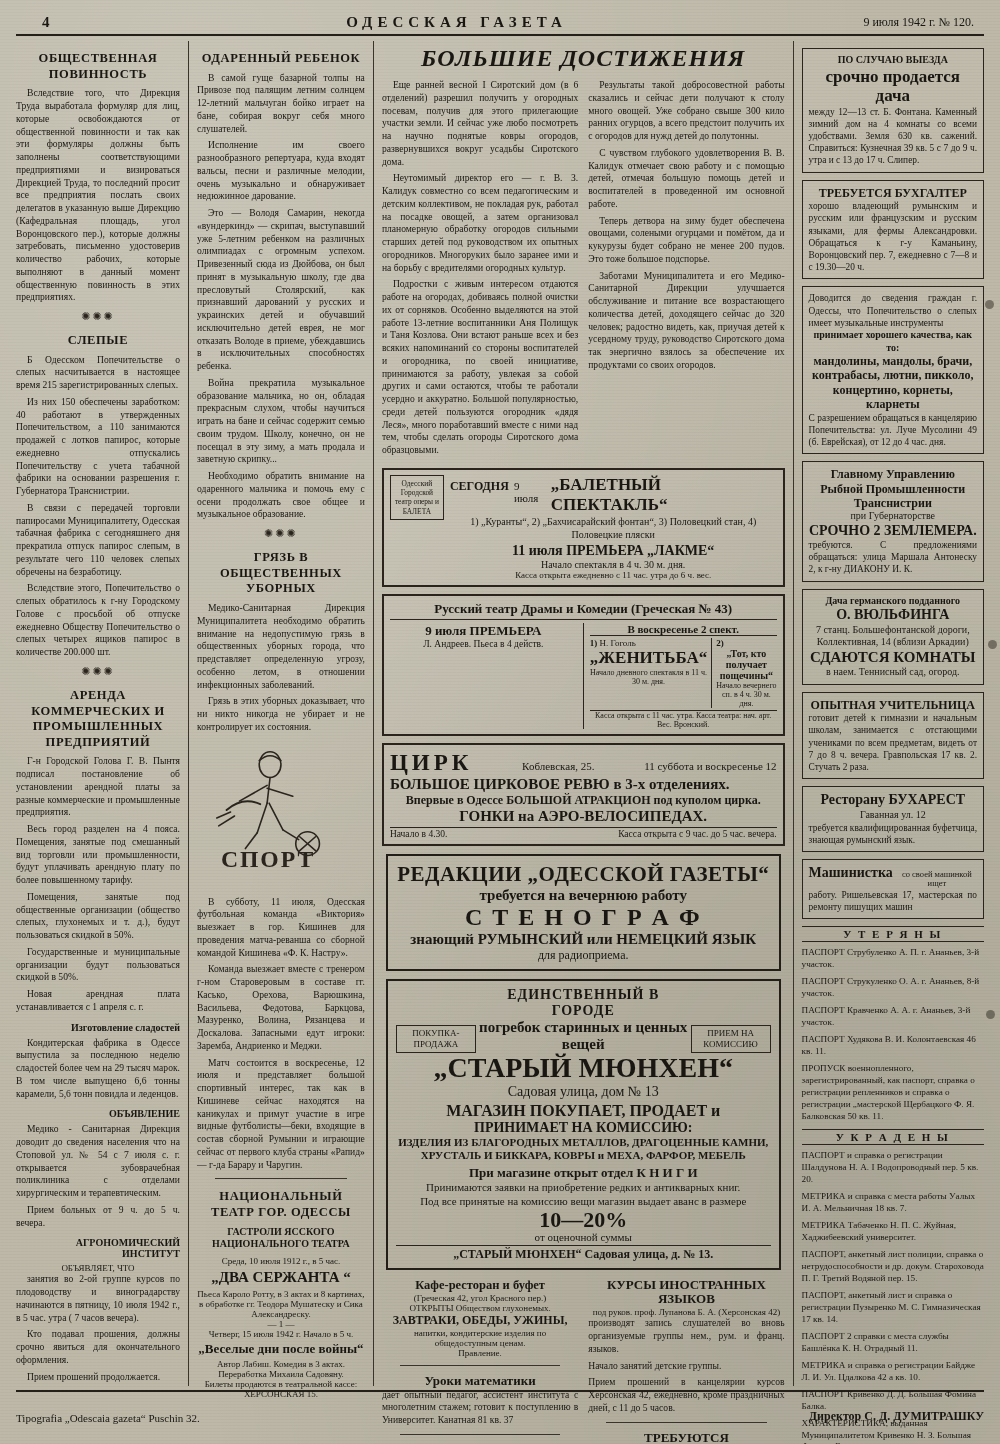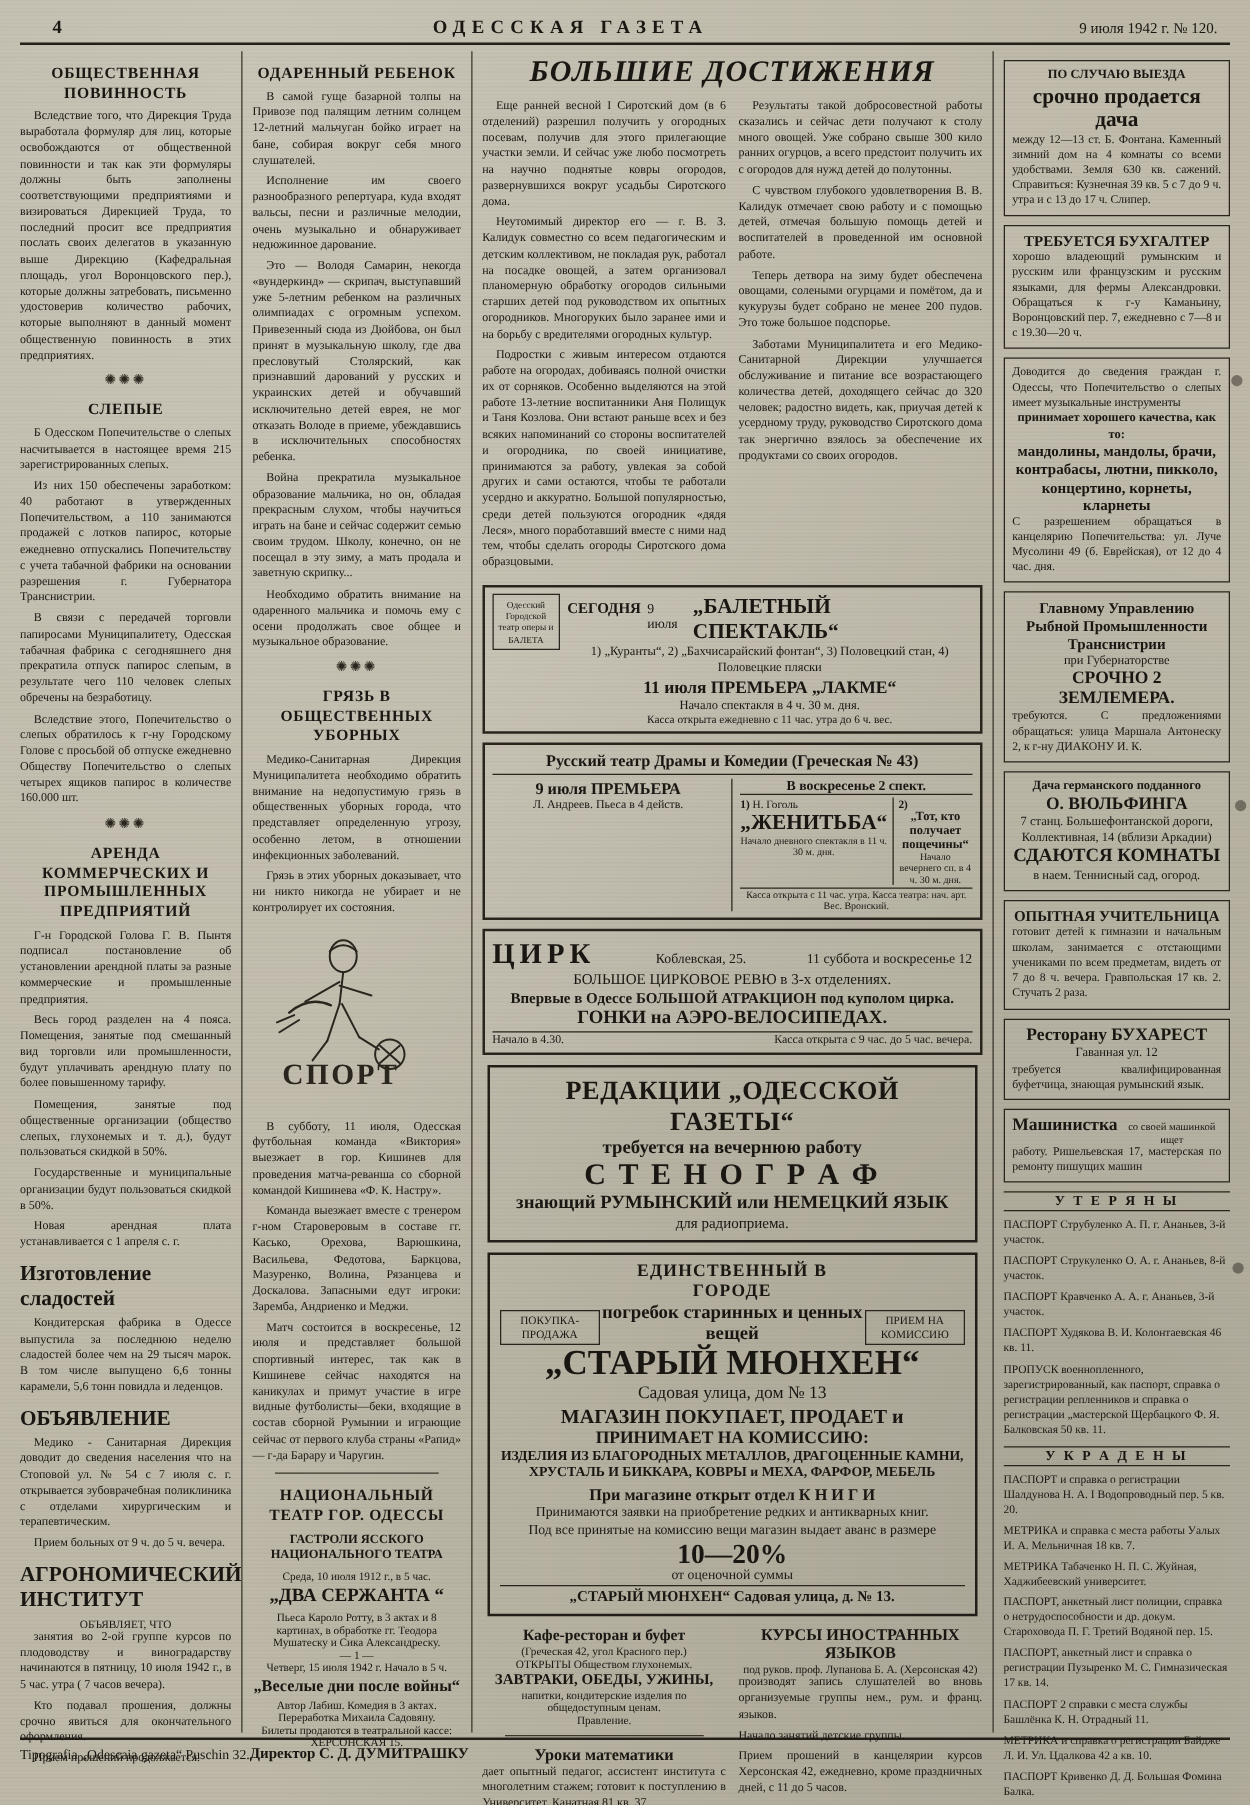--- a/index.html
+++ b/index.html
@@ -50,21 +50,21 @@
   .c2{width:190px;padding:0 8px;border-right:1px solid #3a342b;}
   .c3{width:432px;padding:0 8px;border-right:1px solid #3a342b;}
   .c4{width:196px;padding-left:8px;}
 
   h2.head{
     text-align:center;font-size:12.5px;font-weight:bold;
     letter-spacing:.6px;line-height:1.25;
     margin:10px 0 5px 0;text-transform:uppercase;
   }
   h3.subhead{
-    text-align:left;font-size:17px;font-weight:bold;
+    text-align:right;font-size:10px;font-weight:bold;
     margin:8px 0 4px 0;
   }
   p.body{
     font-size:9.6px;line-height:1.33;text-align:justify;
     margin:0 0 4px 0;text-indent:11px;
     hyphens:auto;
   }
   p.body.noind{text-indent:0;}
   .rule{height:1px;background:#3a342b;margin:7px 18px;}
   .orn{
@@ -106,22 +106,22 @@
 
   .classified{font-size:9.2px;line-height:1.3;margin:0 0 5px 0;}
   .ctitle{
     text-align:center;font-size:11px;font-weight:bold;letter-spacing:2px;
     border-top:1px solid #2a241d;border-bottom:1px solid #2a241d;
     margin:7px 0 5px 0;padding:1px 0;
   }
 
   
   .footer{
-    display:flex;justify-content:flex-start;align-items:flex-end;
-    border-top:2px solid #241f19;margin-top:4px;padding-top:3px;
+    display:flex;justify-content:space-between;align-items:flex-end;
+    border-top:2px solid #241f19;margin-top:4px;padding-top:17px;
     font-size:11px;
   }
   .footer .right{font-weight:bold;font-size:12px;}
 
   
   .illu{
     height:150px;margin:6px 0;position:relative;overflow:hidden;
   }
   .illu svg{width:100%;height:100%;}
   .holepunch{
@@ -144,21 +144,21 @@
 
     <div class="col c1">
       <h2 class="head">ОБЩЕСТВЕННАЯ ПОВИННОСТЬ</h2>
       <p class="body">Вследствие того, что Дирекция Труда выработала формуляр для лиц, которые освобождаются от общественной повинности и так как эти формуляры должны быть заполнены соответствующими предприятиями и визироваться Дирекцией Труда, то последний просит все предприятия послать своих делегатов в указанную выше Дирекцию (Кафедральная площадь, угол Воронцовского пер.), которые должны затребовать, письменно удостоверив количество рабочих, которые выполняют в данный момент общественную повинность в этих предприятиях.</p>
       <div class="orn">✺✺✺</div>
 
       <h2 class="head">СЛЕПЫЕ</h2>
       <p class="body">Б Одесском Попечительстве о слепых насчитывается в настоящее время 215 зарегистрированных слепых.</p>
       <p class="body">Из них 150 обеспечены заработком: 40 работают в утвержденных Попечительством, а 110 занимаются продажей с лотков папирос, которые ежедневно отпускались Попечительству с учета табачной фабрики на основании разрешения г. Губернатора Транснистрии.</p>
       <p class="body">В связи с передачей торговли папиросами Муниципалитету, Одесская табачная фабрика с сегодняшнего дня прекратила отпуск папирос слепым, в результате чего 110 человек слепых обречены на безработицу.</p>
-      <p class="body">Вследствие этого, Попечительство о слепых обратилось к г-ну Городскому Голове с просьбой об отпуске ежедневно Обществу Попечительство о слепых четырех ящиков папирос в количестве 160.000 шт.</p>
+      <p class="body">Вследствие этого, Попечительство о слепых обратилось к г-ну Городскому Голове с просьбой об отпуске ежедневно Обществу Попечительство о слепых четырех ящиков папирос в количестве 200.000 шт.</p>
       <div class="orn">✺✺✺</div>
 
       <h2 class="head">АРЕНДА КОММЕРЧЕСКИХ И ПРОМЫШЛЕННЫХ ПРЕДПРИЯТИЙ</h2>
       <p class="body">Г-н Городской Голова Г. В. Пынтя подписал постановление об установлении арендной платы за разные коммерческие и промышленные предприятия.</p>
       <p class="body">Весь город разделен на 4 пояса. Помещения, занятые под смешанный вид торговли или промышленности, будут уплачивать арендную плату по более повышенному тарифу.</p>
       <p class="body">Помещения, занятые под общественные организации (общество слепых, глухонемых и т. д.), будут пользоваться скидкой в 50%.</p>
       <p class="body">Государственные и муниципальные организации будут пользоваться скидкой в 50%.</p>
       <p class="body">Новая арендная плата устанавливается с 1 апреля с. г.</p>
 
       <h3 class="subhead">Изготовление сладостей</h3>
@@ -288,21 +288,21 @@
           </div>
         </div>
       </div>
 
       <div class="box circus">
         <div style="display:flex;align-items:baseline;justify-content:space-between">
           <span class="big">ЦИРК</span>
           <span style="font-size:11px">Коблевская, 25.</span>
           <span style="font-size:11px">11 суббота и воскресенье 12</span>
         </div>
-        <div style="font-size:12px;font-weight:normal;text-align:center">БОЛЬШОЕ ЦИРКОВОЕ РЕВЮ в 3-х отделениях.</div>
+        <div style="font-size:15px;font-weight:bold;text-align:left">БОЛЬШОЕ ЦИРКОВОЕ РЕВЮ в 3-х отделениях.</div>
         <div style="font-size:12px;font-weight:bold;text-align:center">Впервые в Одессе БОЛЬШОЙ АТРАКЦИОН под куполом цирка.</div>
         <div style="font-size:15px;font-weight:bold;text-align:center">ГОНКИ на АЭРО-ВЕЛОСИПЕДАХ.</div>
         <div style="display:flex;justify-content:space-between;font-size:9.5px;border-top:1px solid #2a241d;margin-top:2px;padding-top:1px">
           <span>Начало в 4.30.</span>
           <span>Касса открыта с 9 час. до 5 час. вечера.</span>
         </div>
       </div>
 
       <div class="bigad">
         <div class="l1">РЕДАКЦИИ „ОДЕССКОЙ ГАЗЕТЫ“</div>

